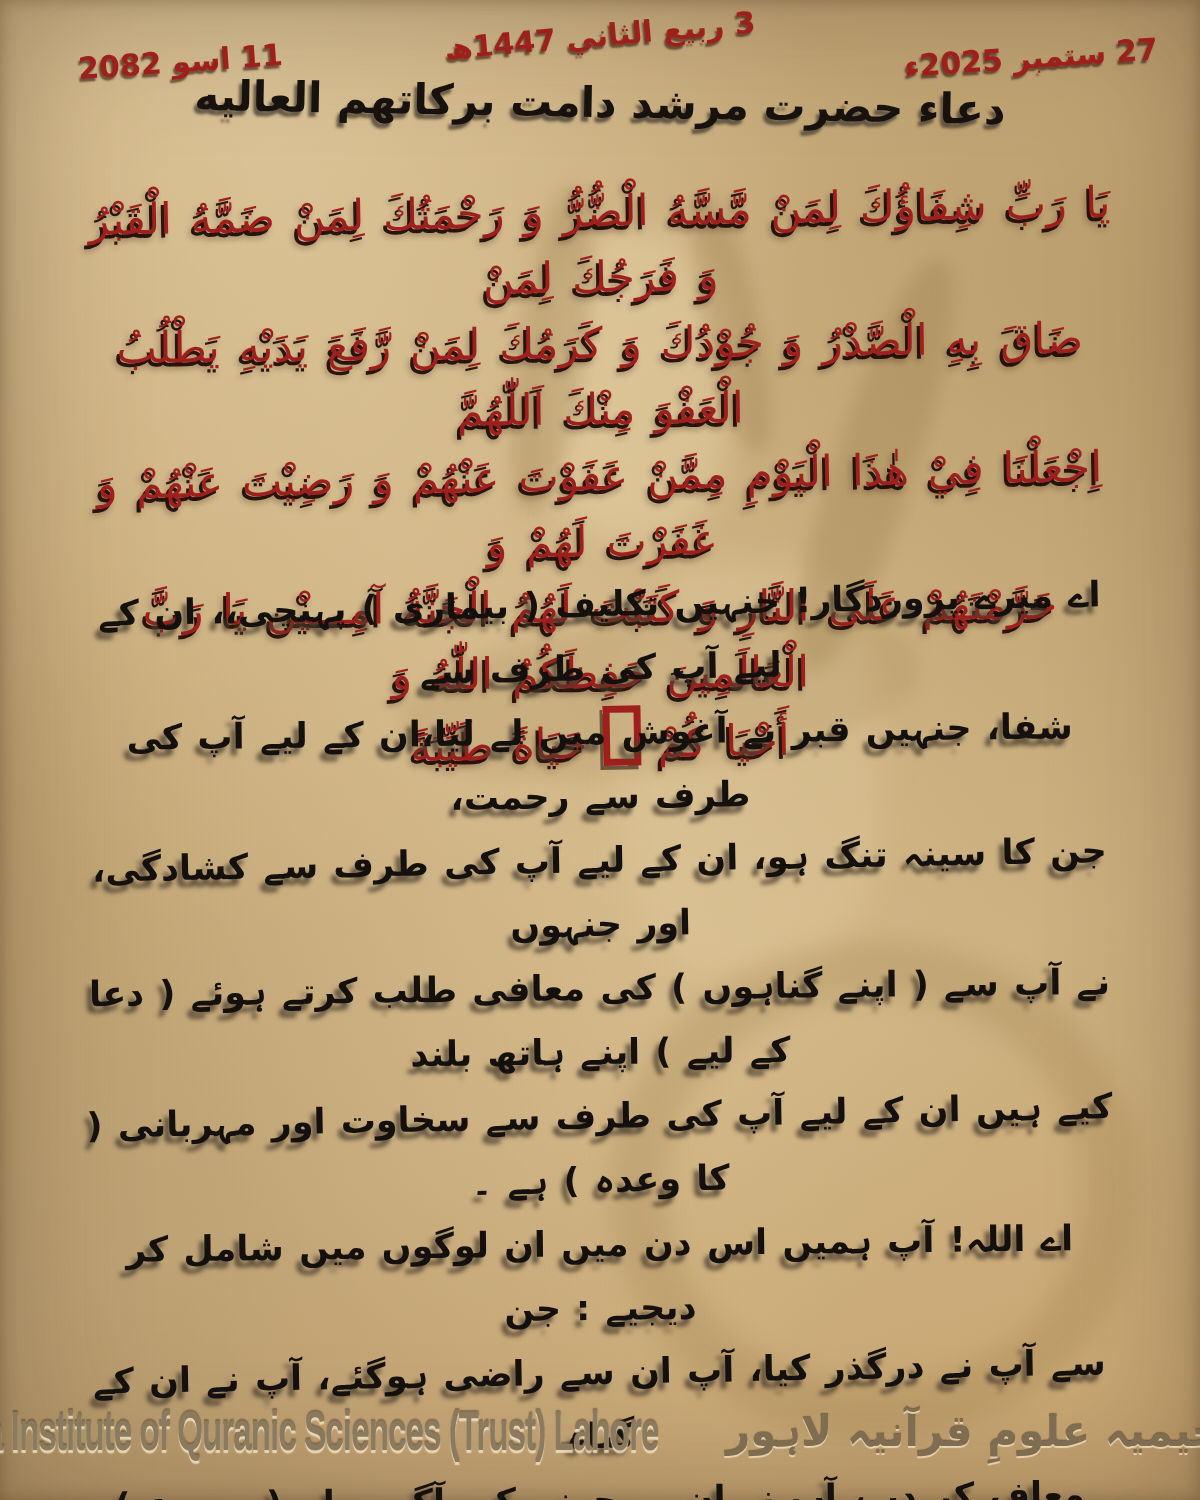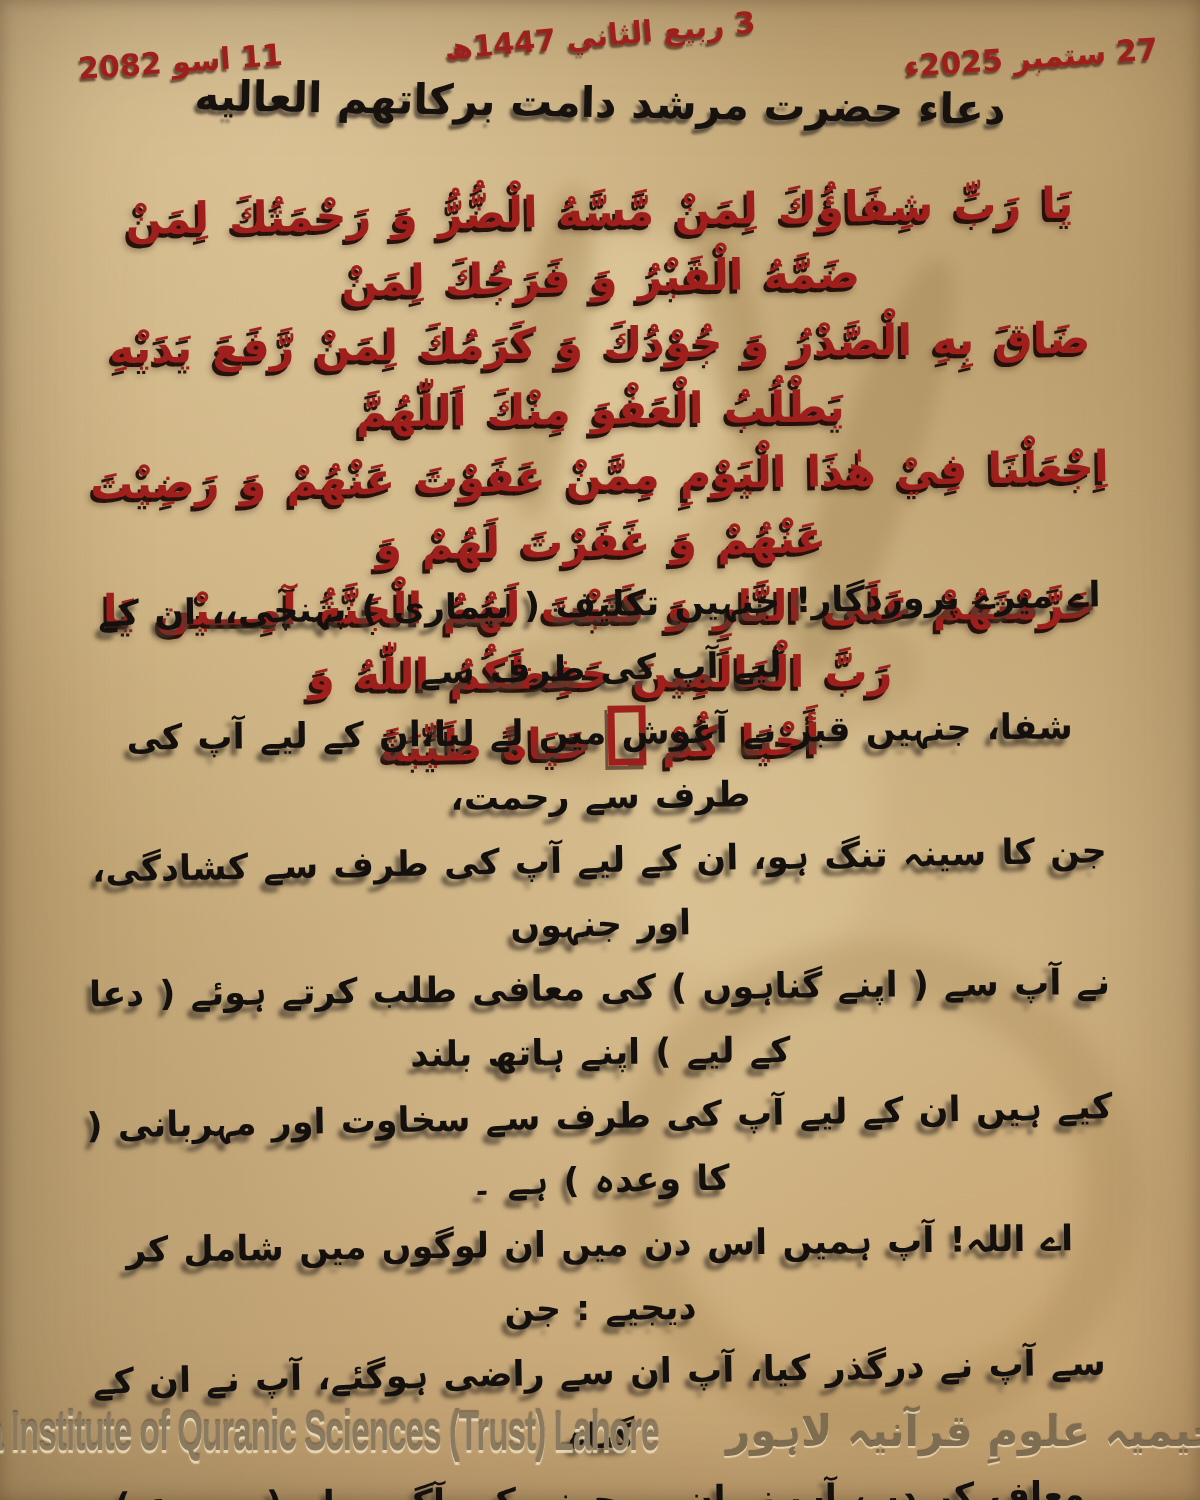--- a/index.html
+++ b/index.html
@@ -58,21 +58,21 @@
     text-shadow: -3px 5px 3px rgba(82,70,56,0.85);
     transform: rotate(1deg);
   }
 
   .prayer {
     position: absolute;
     left: 70px; right: 70px; top: 178px;
     direction: rtl;
     text-align: center;
     color: #9e1f1c;
-    font-weight: bold;
+    font-weight: normal;
     font-size: 43px;
     line-height: 66px;
     word-spacing: 5px;
     text-shadow: -3px 4px 0 rgba(28,9,4,0.92), -4px 6px 6px rgba(40,20,10,0.4);
   }
   .prayer .p-line { transform: rotate(-1deg); }
   .prayer .p-line:nth-child(2) { transform: rotate(-0.6deg); }
   .prayer .p-line:nth-child(4) { transform: rotate(-0.4deg); }
 
   .glyph-box {

